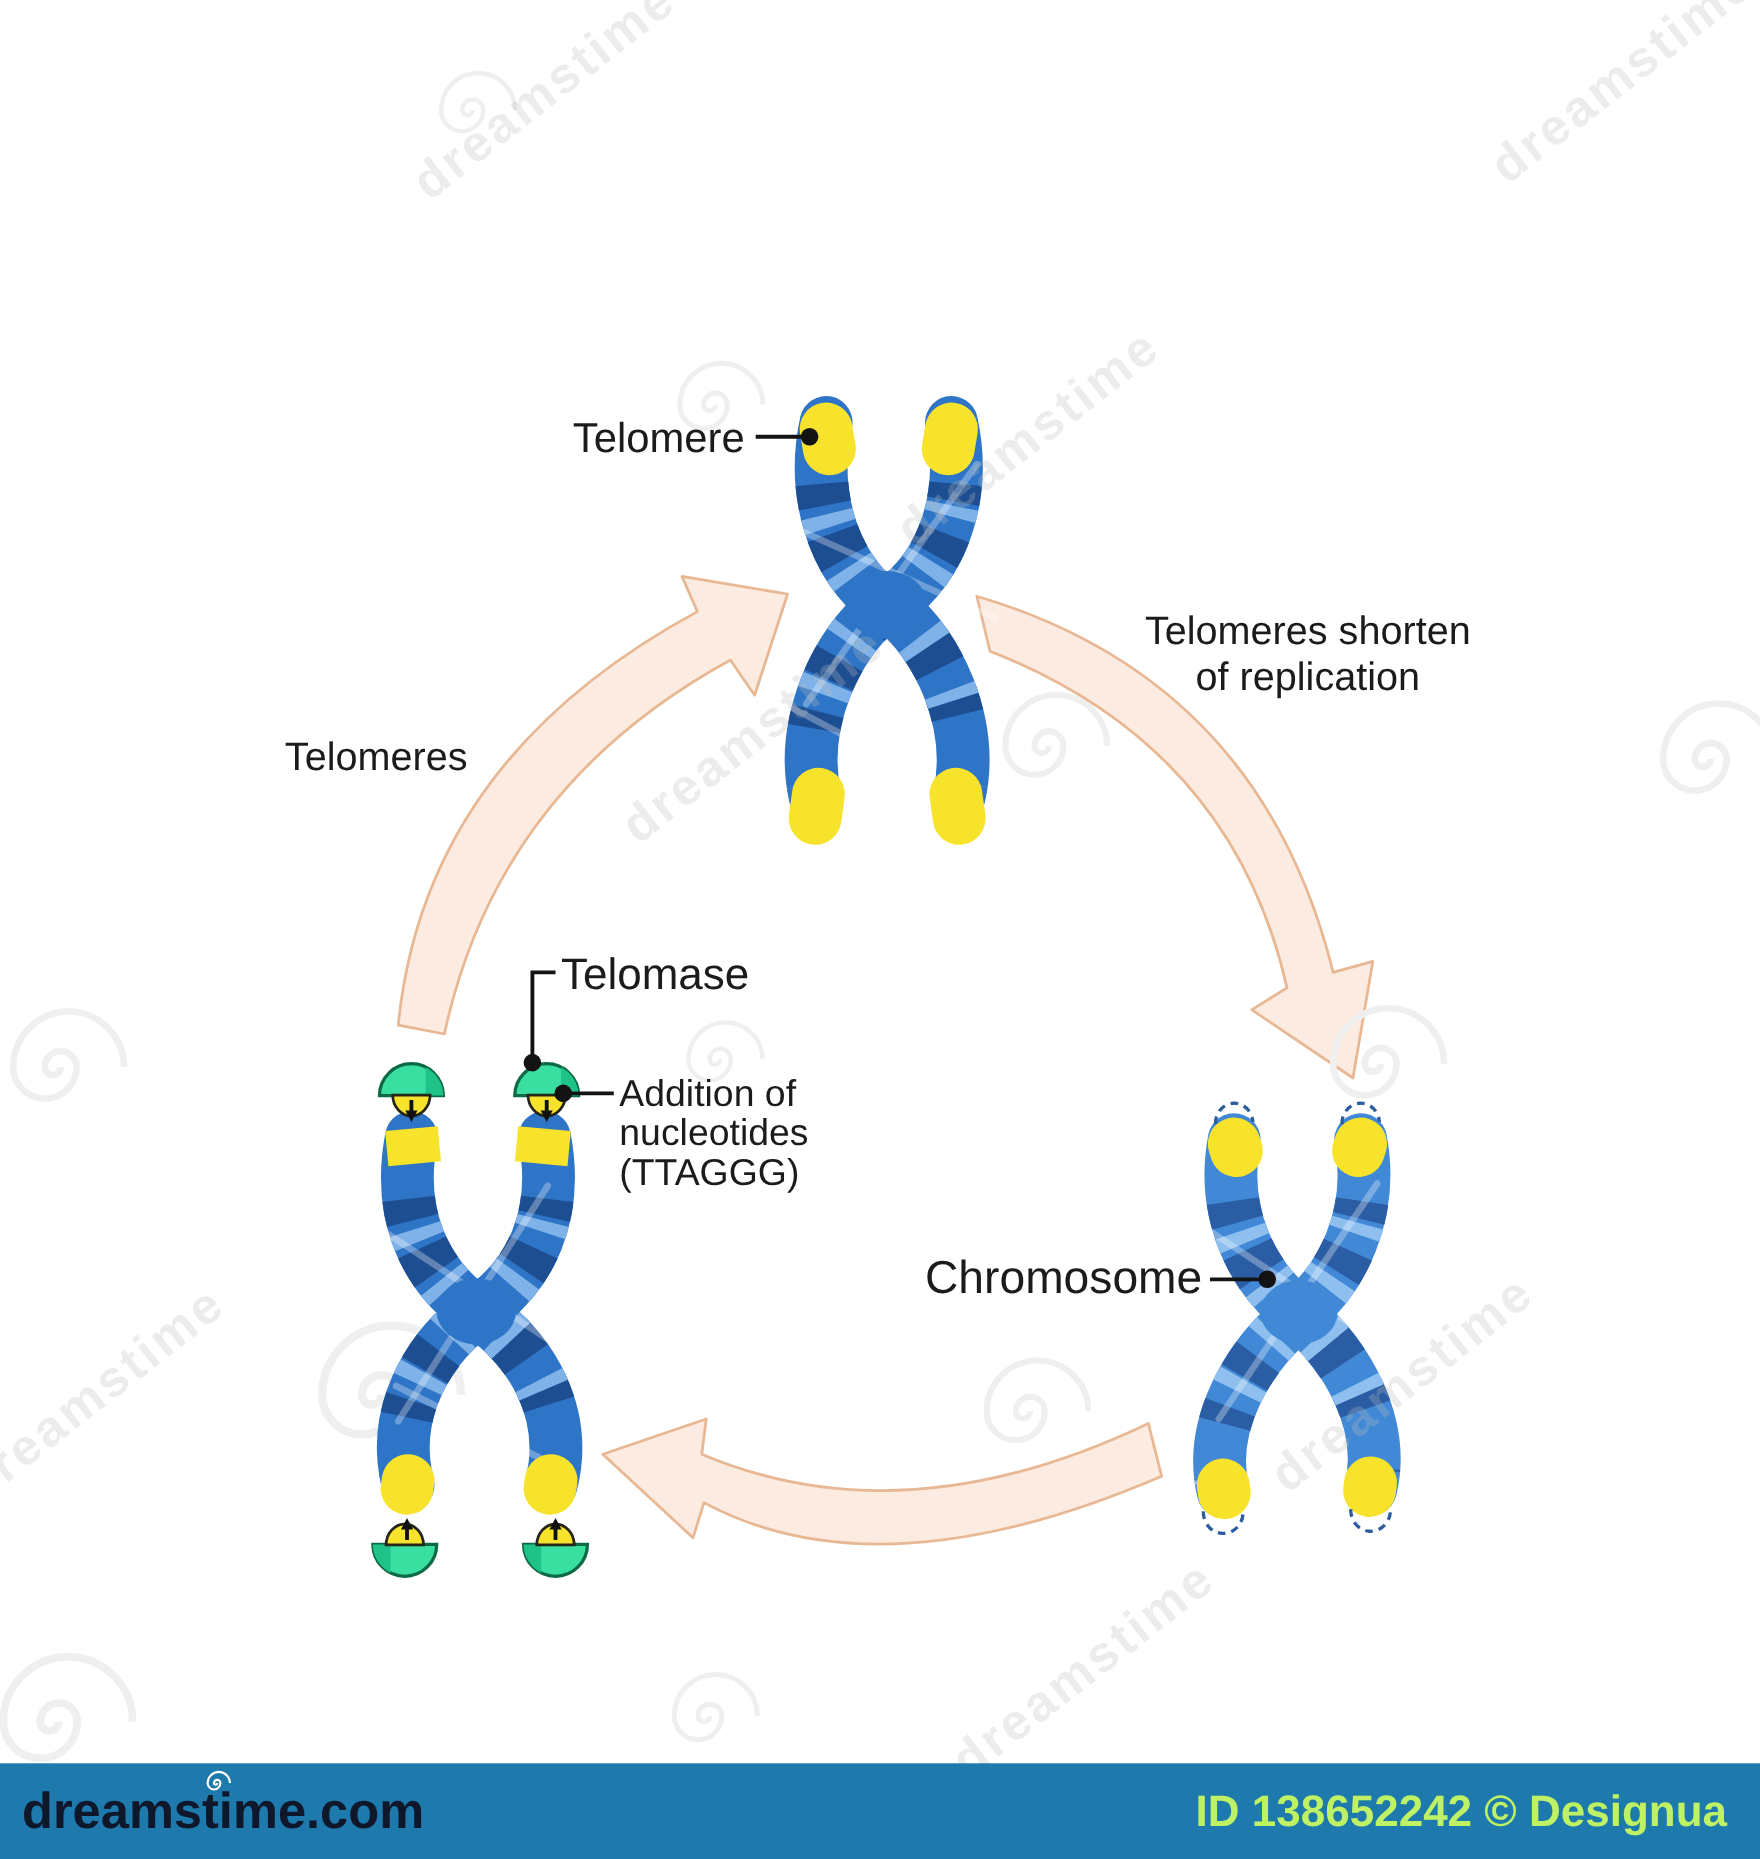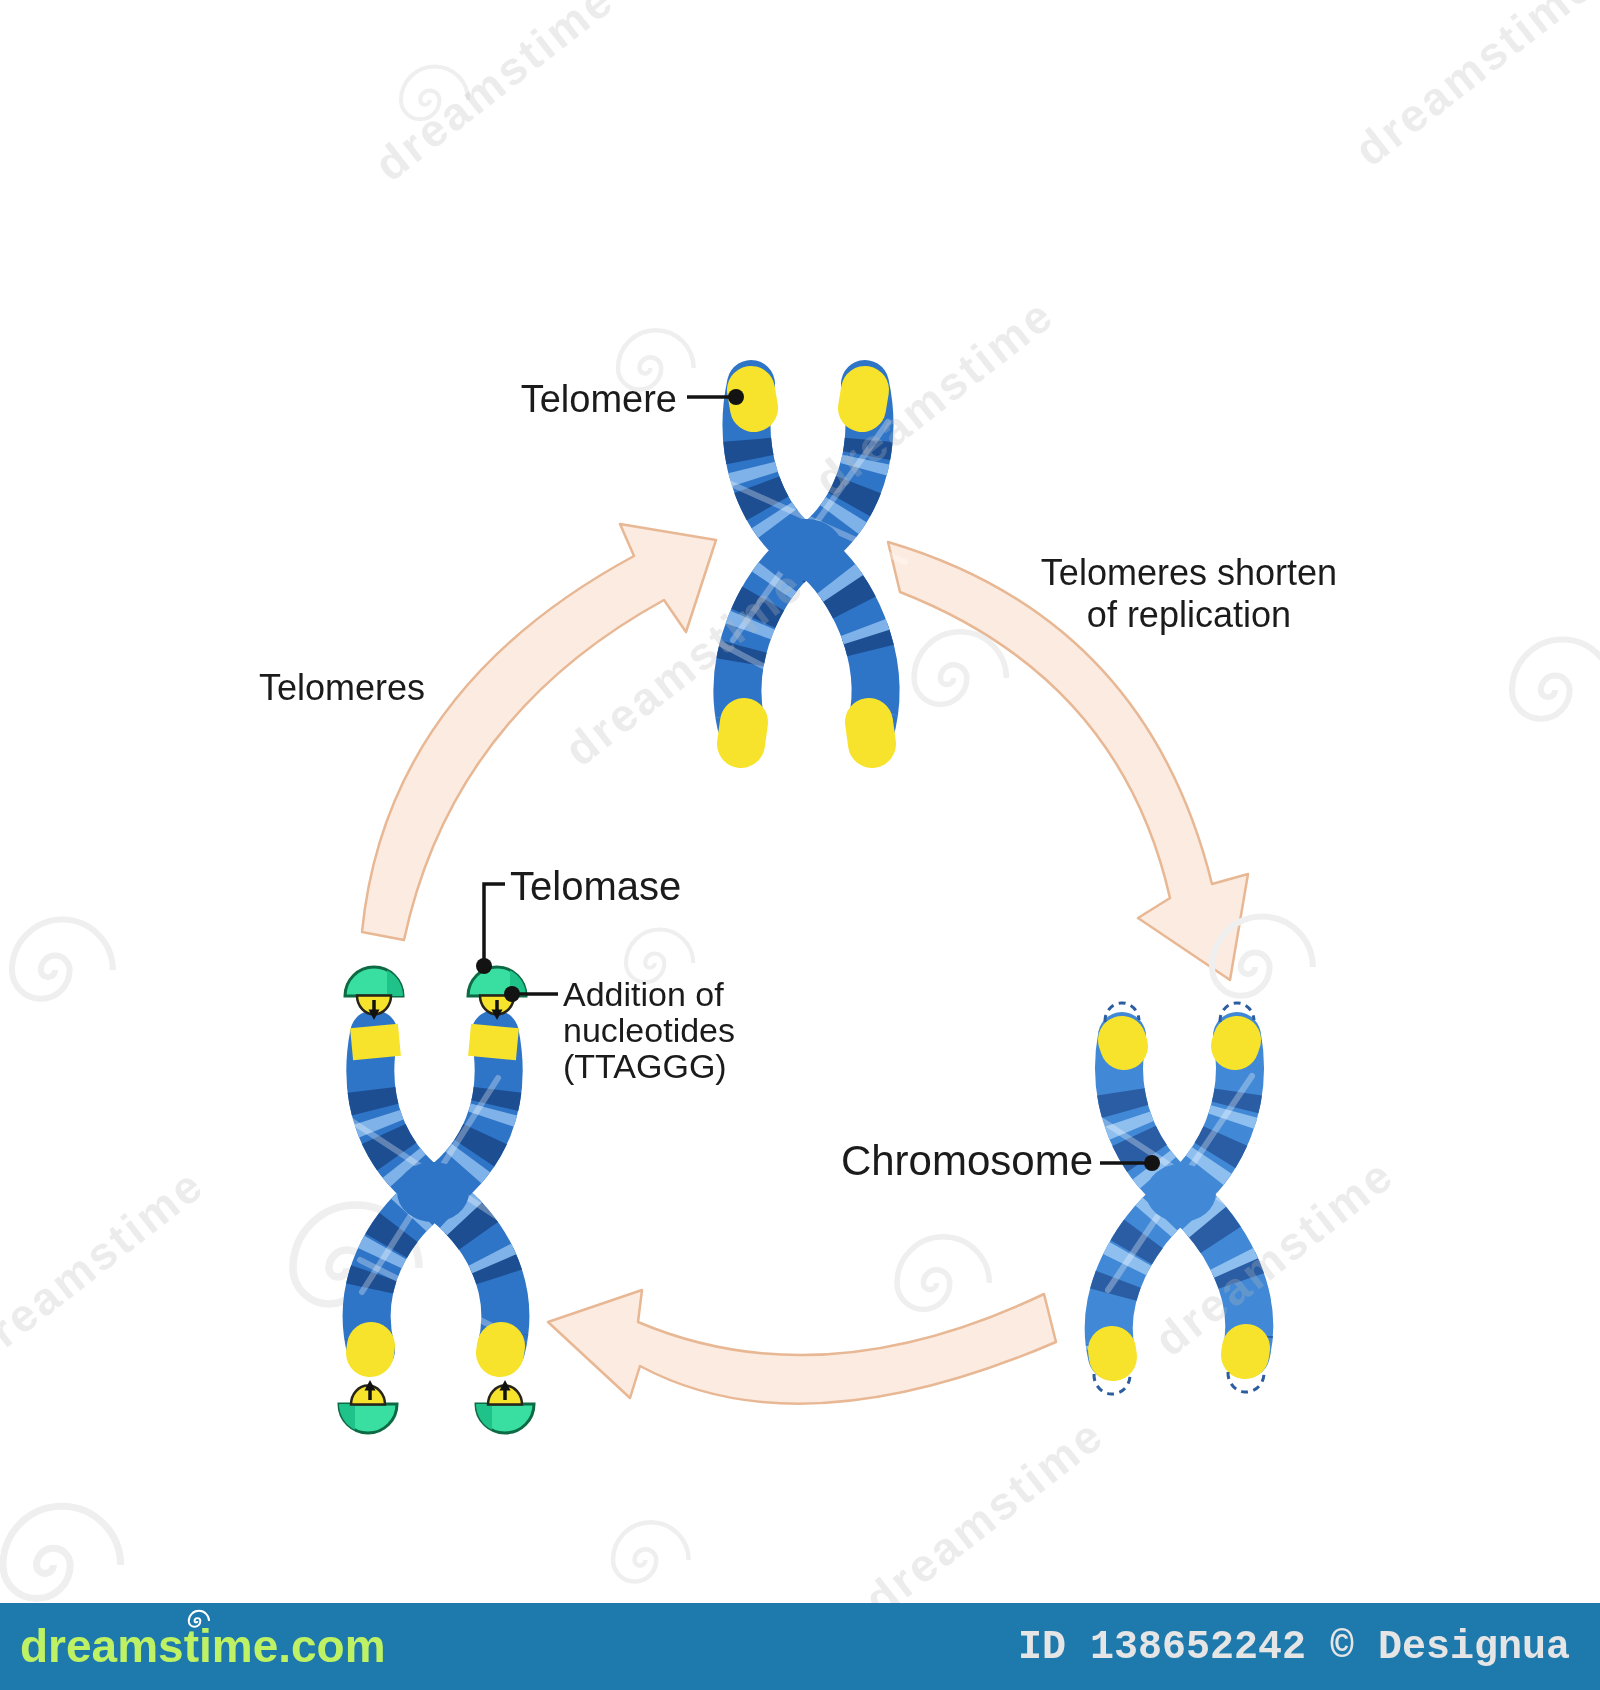--- a/index.html
+++ b/index.html
@@ -49,22 +49,22 @@
   .smallArrowHead{fill:#111;stroke:none;}
   .dashArc{fill:none;stroke:#2b5d9f;stroke-width:3;stroke-dasharray:7 5.5;}
   .leader{stroke:#131313;stroke-width:3.5;fill:none;}
   .dot{fill:#131313;}
   .bigArrow{fill:var(--arrow_fill,#fcebe1);stroke:var(--arrow_stroke,#e8b793);
             stroke-width:2.5;stroke-linejoin:round;}
   .wspiralG{stroke:#efefef;stroke-width:5;fill:none;}
   
   .footer{position:absolute;left:0;top:1603px;width:1600px;height:87px;z-index:5;
           background:var(--footer_bar,#1e79ad);}
-  .brand{position:absolute;left:20px;top:16px;font-size:46px;font-weight:bold;color:#bef264;}
-  .credit{position:absolute;right:30px;top:22px;font-size:40px;font-weight:bold;color:#e5e5e5;font-family:Liberation Mono, monospace;}
+  .brand{position:absolute;left:20px;top:16px;font-size:46px;font-weight:bold;color:#0f172a;}
+  .credit{position:absolute;right:30px;top:22px;font-size:40px;font-weight:bold;color:#bef264;}
   .logoSpiral{position:absolute;left:181px;top:3px;}
   .logoSpiralG{stroke:#fff;stroke-width:8;fill:none;}
 </style>
 </head>
 <body>
 
 <div class="stage">
 
 
   <svg class="art" width="1600" height="1690" viewBox="0 0 1600 1690">

